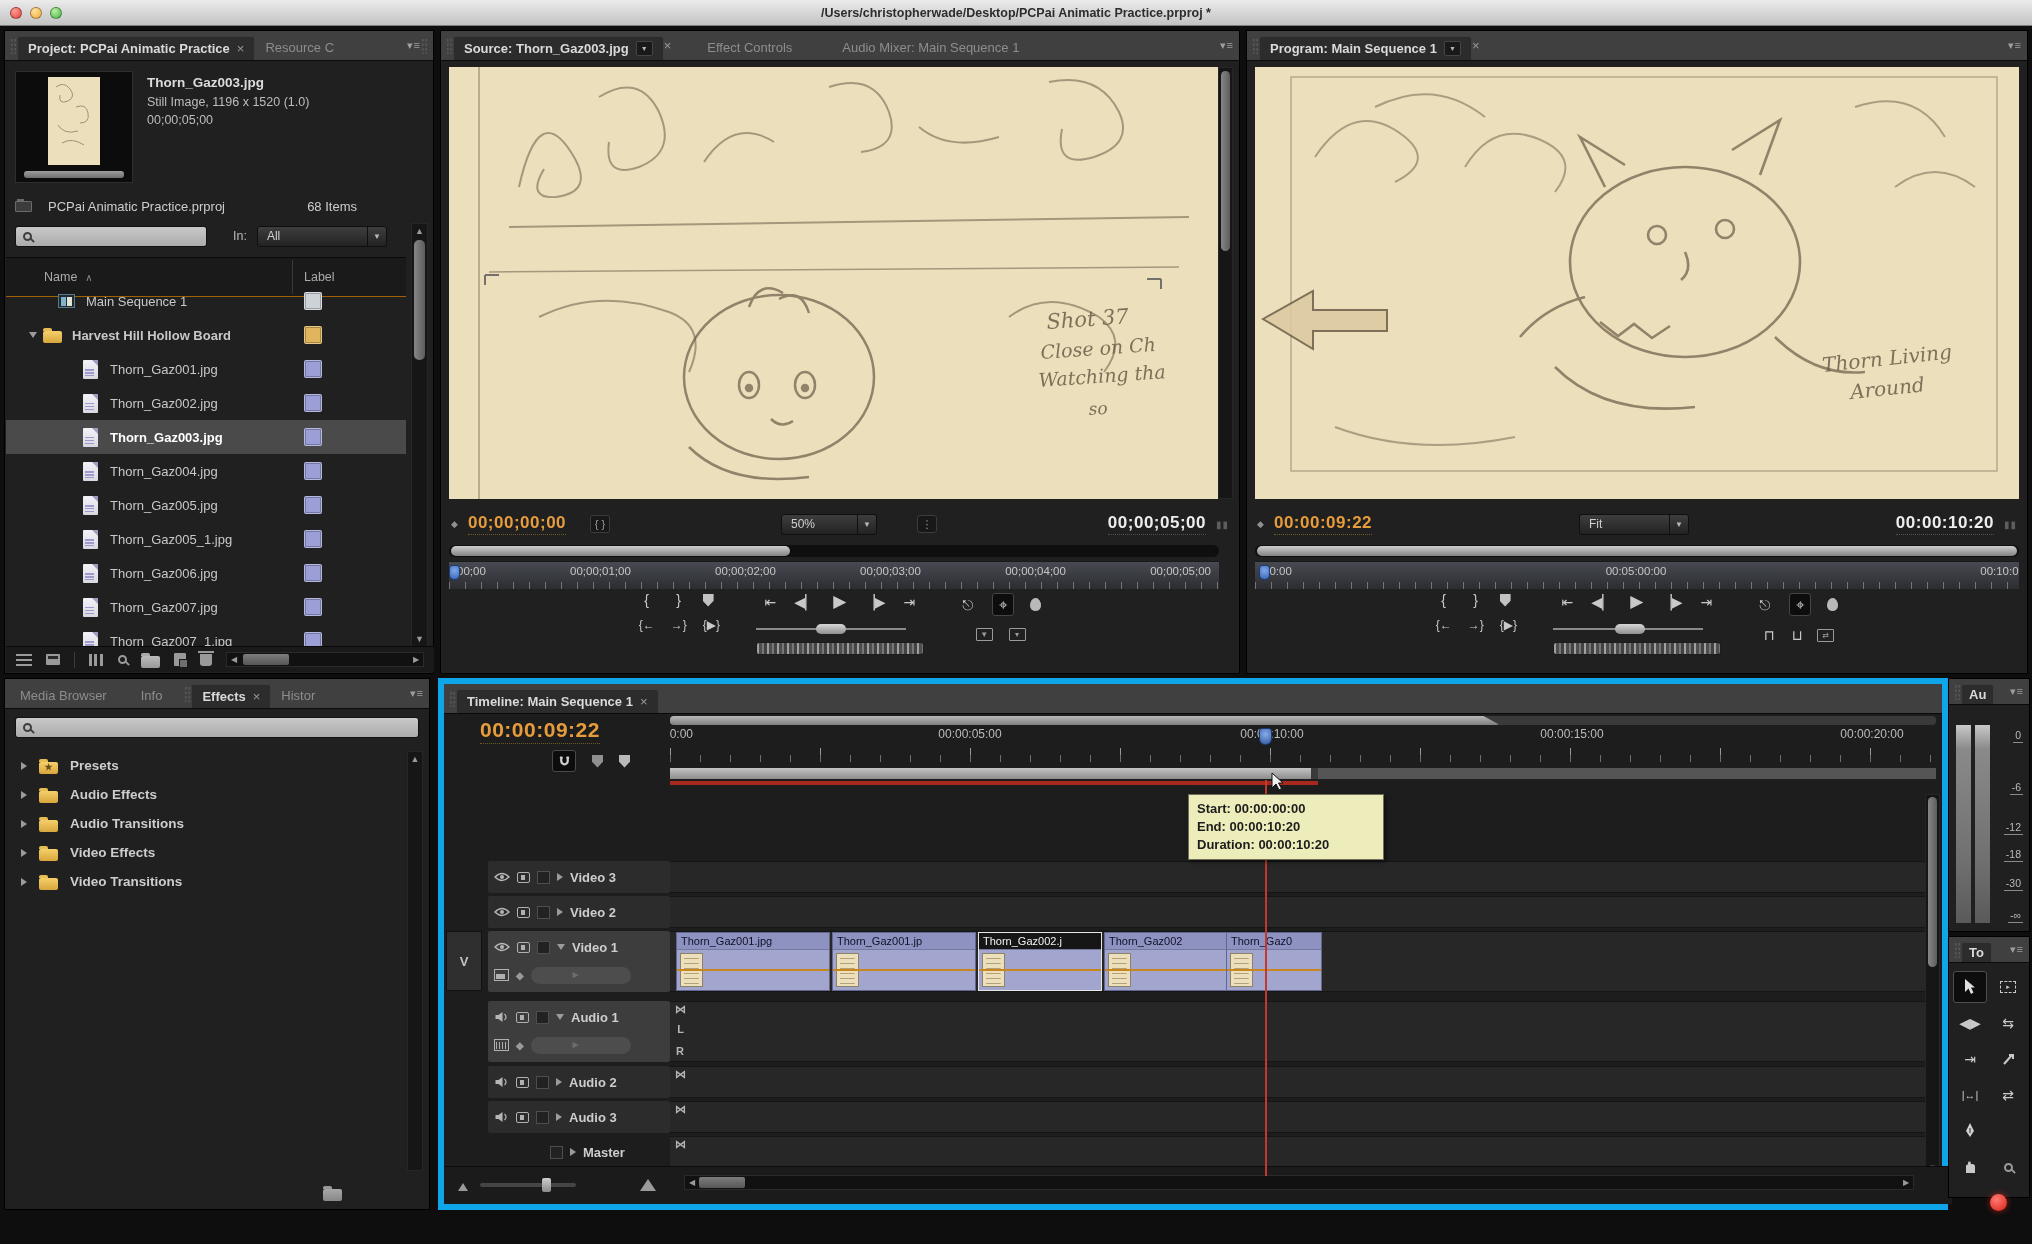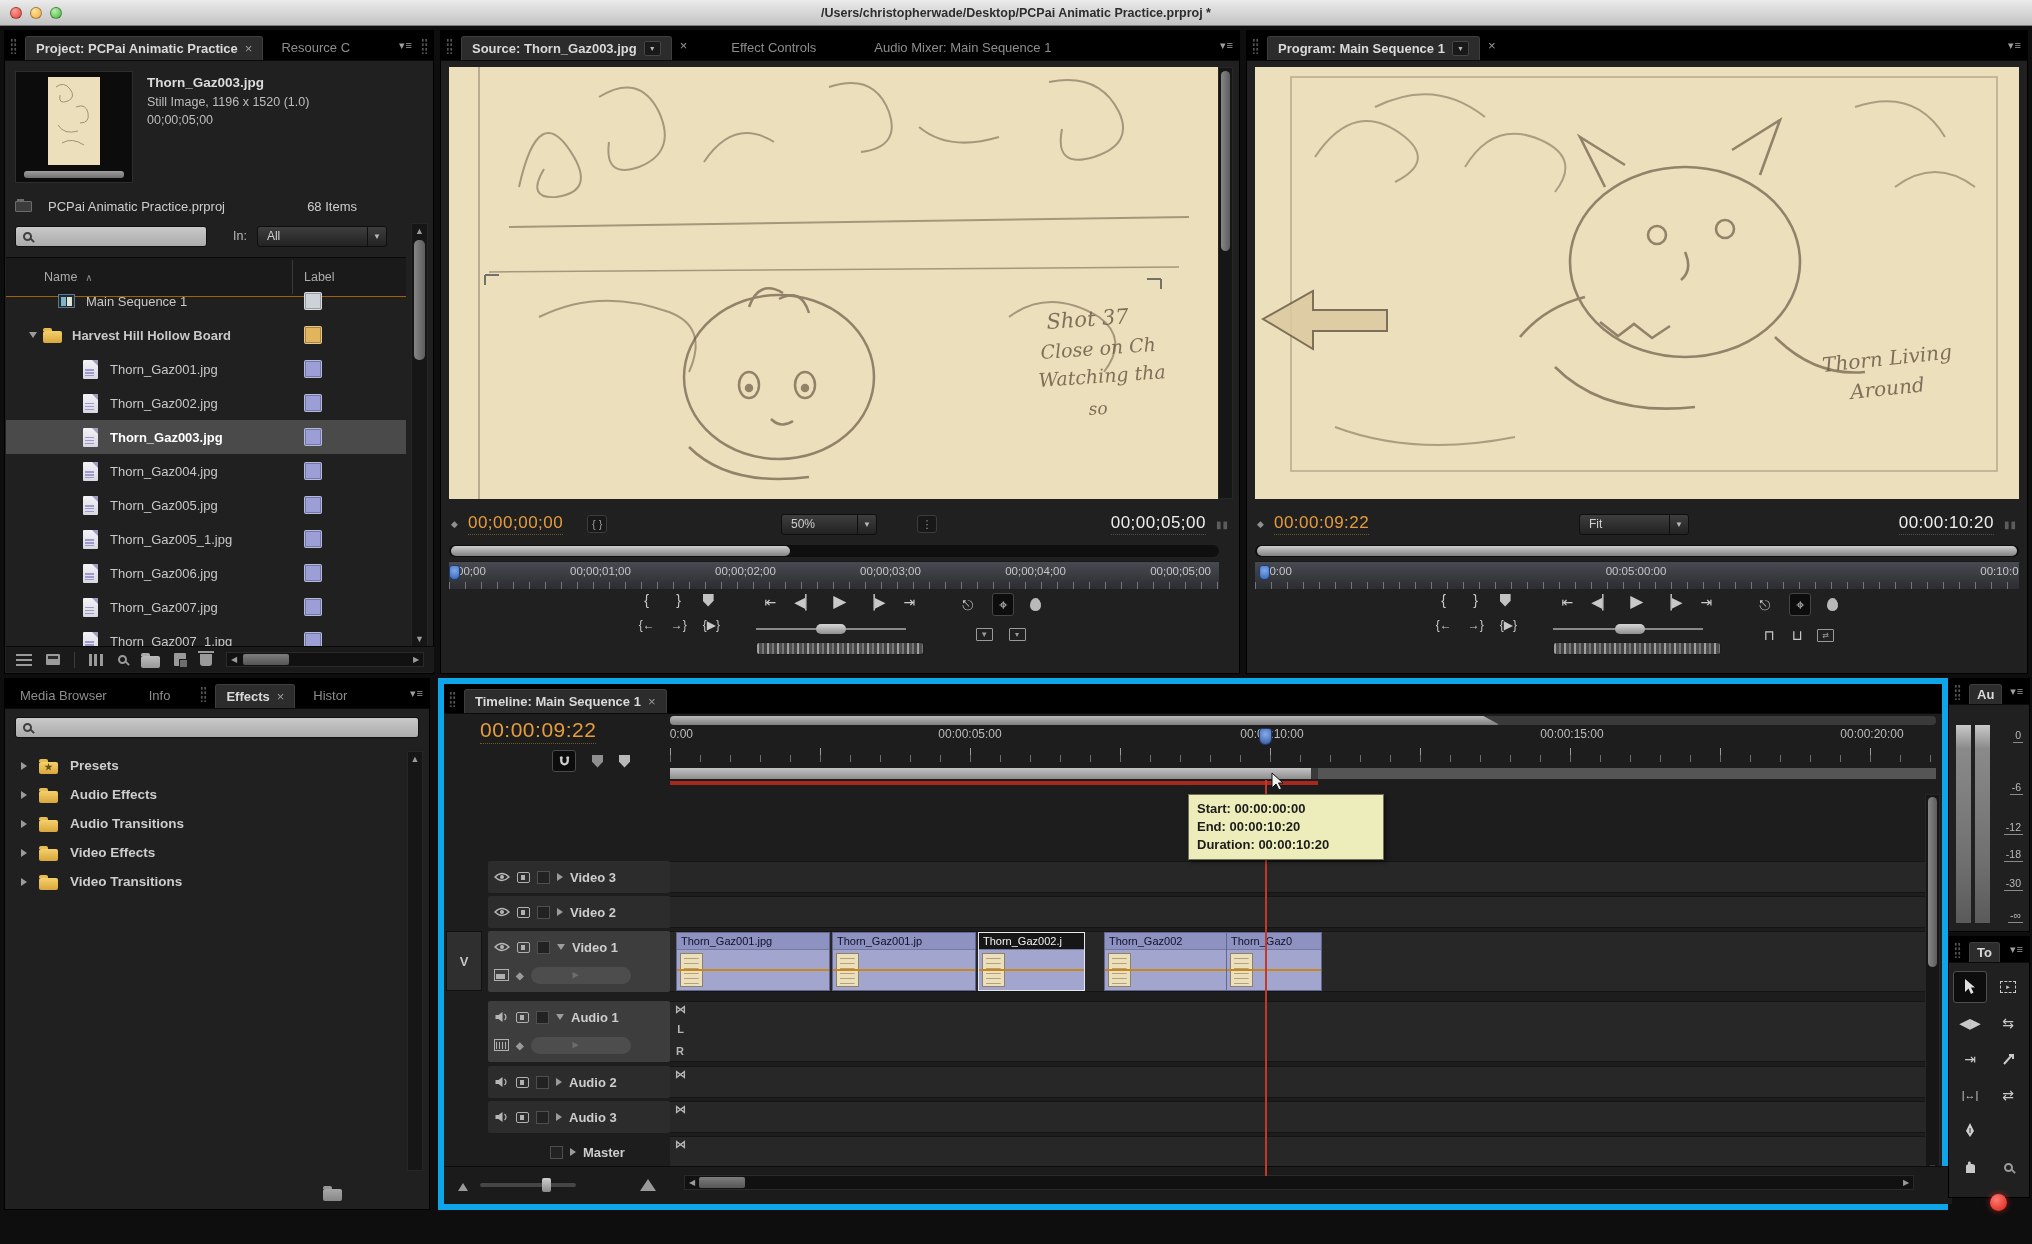--- a/index.html
+++ b/index.html
@@ -14,21 +14,21 @@
   .tlight{position:absolute;top:7px;width:12px;height:12px;border-radius:50%;border:1px solid rgba(0,0,0,.35);}
   .tl-close{left:10px;background:radial-gradient(circle at 35% 30%,#ff9d95,#e3413a);}
   .tl-min{left:30px;background:radial-gradient(circle at 35% 30%,#ffe29a,#f0a93c);}
   .tl-zoom{left:50px;background:radial-gradient(circle at 35% 30%,#b9f0a8,#44b53e);}
   #titlebar .title{font-size:12.5px;font-weight:bold;color:#2d2d2d;}
 
   #desktop{position:absolute;left:0;top:26px;width:2032px;height:1218px;background:#0e0e0e;}
 
   
   .panel{position:absolute;background:#202020;border:1px solid #000;}
-  .tabbar{height:30px;background:#000000;display:flex;align-items:center;gap:8px;
+  .tabbar{height:30px;background:#404040;display:flex;align-items:center;gap:0;
     padding:0 5px;border-bottom:1px solid #0a0a0a;overflow:hidden;}
   .grip{width:7px;height:16px;flex:none;background-image:radial-gradient(#565656 1px,transparent 1.3px);background-size:3.5px 4.5px;}
   .tab{height:24px;margin-top:4px;display:flex;align-items:center;gap:7px;padding:0 10px;
     font-size:13px;color:#8d8d8d;white-space:nowrap;border-radius:3px 3px 0 0;flex:none;}
   .tab.active{background:#2c2c2c;color:#dadada;border:1px solid #3e3e3e;border-bottom:none;font-weight:bold;}
   .ddbox{width:17px;height:15px;background:#191919;border:1px solid #454545;border-radius:2px;
     display:flex;align-items:center;justify-content:center;font-size:7px;color:#b5b5b5;}
   .xclose{color:#9b9b9b;font-size:13px;font-weight:normal;}
   .panel-menu{margin-left:auto;color:#9e9e9e;font-size:11px;flex:none;letter-spacing:1px;white-space:nowrap;}
 
@@ -125,21 +125,21 @@
   .hsb .hthumb{position:absolute;top:1px;bottom:1px;background:linear-gradient(#7d7d7d,#565656);border-radius:2px;}
   #proj-foot .hsb{flex:1;}
   #proj-foot .hthumb{left:16px;width:46px;}
 
   
   .monitor .view{position:absolute;left:8px;top:36px;height:432px;background:#131313;}
   .monitor .view svg{width:100%;height:100%;display:block;background:var(--beige);}
   .tcrow{position:absolute;left:10px;right:10px;top:476px;height:34px;display:flex;align-items:center;justify-content:space-between;}
   .tcgroup{display:flex;align-items:center;gap:10px;}
   .mark-dot{color:#8f8f8f;font-size:9px;}
-  .tc{font-size:17px;font-weight:normal;letter-spacing:.5px;color:var(--accent-orange);
+  .tc{font-size:17px;font-weight:bold;letter-spacing:.5px;color:var(--accent-orange);
     border-bottom:1px dotted #6e5a23;padding-bottom:1px;}
   .tc.white{color:#ededed;border-bottom-color:#4f4f4f;}
   .tinybox{height:18px;min-width:20px;border:1px solid #3c3c3c;border-radius:3px;background:#181818;
     color:#9b9b9b;font-size:11px;display:flex;align-items:center;justify-content:center;padding:0 3px;}
   .faintmarks{color:#5c5c5c;font-size:10px;letter-spacing:1px;}
   .zbar{position:absolute;left:8px;top:514px;height:12px;background:#0f0f0f;border-radius:6px;}
   .zbar .zthumb{position:absolute;top:1px;bottom:1px;border-radius:5px;background:linear-gradient(#cdcdcd,#828282);}
   .mruler{position:absolute;left:8px;top:530px;height:28px;background:linear-gradient(#474a51,#2b2d31);
     border-top:1px solid #191a1c;display:flex;justify-content:space-between;padding:3px 8px 0;
     font-size:11.5px;color:#c6c6c6;overflow:hidden;position:absolute;}
@@ -822,21 +822,21 @@
         <div class="clip" style="left:6px;width:154px">
           <div class="cname">Thorn_Gaz001.jpg</div>
           <div class="cthumb"></div>
           <div class="oline"></div>
         </div>
         <div class="clip" style="left:162px;width:144px">
           <div class="cname">Thorn_Gaz001.jp</div>
           <div class="cthumb"></div>
           <div class="oline"></div>
         </div>
-        <div class="clip selected" style="left:308px;width:107px">
+        <div class="clip selected" style="left:308px;width:124px">
           <div class="cname">Thorn_Gaz002.j</div>
           <div class="cthumb"></div>
           <div class="oline"></div>
         </div>
         <div class="clip" style="left:434px;width:132px">
           <div class="cname">Thorn_Gaz002</div>
           <div class="cthumb"></div>
           <div class="oline"></div>
         </div>
         <div class="clip" style="left:556px;width:96px">

